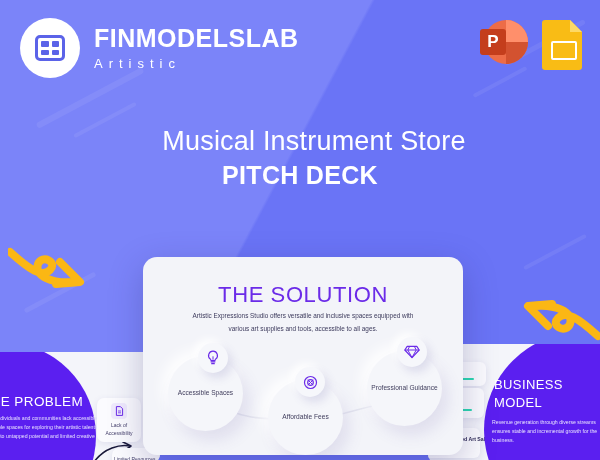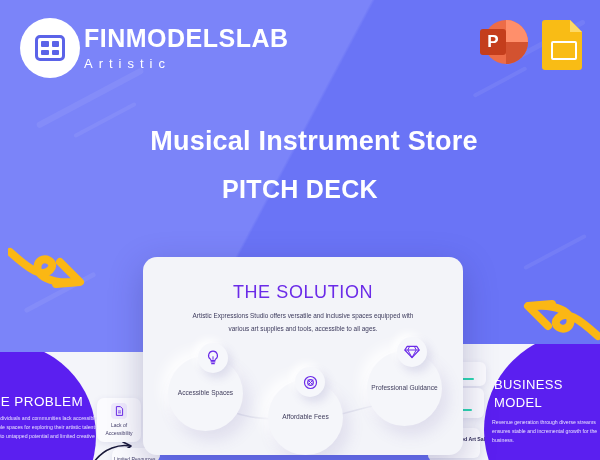--- a/index.html
+++ b/index.html
@@ -21,21 +21,21 @@
 
   
   .logo-wrap{position:absolute;left:20px;top:18px;display:flex;align-items:center;}
   .logo-circle{
     width:60px;height:60px;border-radius:50%;background:#ffffff;
     display:flex;align-items:center;justify-content:center;flex:0 0 auto;
   }
   .logo-grid{width:30px;height:26px;border:3px solid #5b63e8;border-radius:5px;
     display:grid;grid-template-columns:1fr 1fr;grid-template-rows:1fr 1fr;gap:3px;padding:3px;box-sizing:border-box;}
   .logo-grid i{display:block;background:#5b63e8;border-radius:1px;}
-  .brand{margin-left:4px;color:#fff;}
+  .brand{margin-left:14px;color:#fff;}
   .brand-main{font-size:25px;font-weight:bold;letter-spacing:.5px;line-height:1;}
   .brand-sub{font-size:13px;letter-spacing:6px;margin-top:6px;line-height:1;}
 
   
   .fmt-icons{position:absolute;right:18px;top:20px;display:flex;gap:14px;align-items:flex-start;}
   .ppt-icon{position:relative;width:48px;height:48px;}
   .ppt-circle{position:absolute;right:0;top:0;width:44px;height:44px;border-radius:50%;
     background:#ED6C47;overflow:hidden;}
   .ppt-circle:before{content:"";position:absolute;left:50%;top:0;width:50%;height:50%;background:#FF8F6B;}
   .ppt-circle:after{content:"";position:absolute;left:50%;top:50%;width:50%;height:50%;background:#D35230;}
@@ -43,22 +43,22 @@
     color:#fff;font-weight:bold;font-size:17px;display:flex;align-items:center;justify-content:center;}
   .gs-icon{position:relative;width:40px;height:50px;}
   .gs-doc{position:absolute;inset:0;background:#F9BC15;border-radius:3px;
     clip-path:polygon(0 0,70% 0,100% 24%,100% 100%,0 100%);}
   .gs-fold{position:absolute;right:0;top:0;width:12px;height:12px;background:#FDD965;
     clip-path:polygon(0 0,100% 100%,0 100%);}
   .gs-slide{position:absolute;left:9px;top:21px;width:22px;height:15px;border:2.5px solid #fff;border-radius:2px;}
 
   
   .title-wrap{position:absolute;left:0;right:0;top:126px;text-align:center;color:#fff;}
-  .title-line1{font-size:27px;font-weight:bold;letter-spacing:.2px;margin-left:28px;}
-  .title-line2{font-size:25px;font-weight:bold;margin-top:18px;letter-spacing:.3px;}
+  .title-line1{font-size:27px;font-weight:normal;letter-spacing:.2px;margin-left:28px;}
+  .title-line2{font-size:25px;font-weight:bold;margin-top:4px;letter-spacing:.3px;}
 
   
   .arrow-left{position:absolute;left:8px;top:244px;}
   .arrow-right{position:absolute;left:508px;top:288px;}
 
   
   .deck{position:absolute;left:0;right:0;bottom:0;height:130px;}
   .slide{position:absolute;background:#F4F5FA;overflow:hidden;}
 
   .slide-problem{left:-16px;top:22px;width:176px;height:112px;border-radius:10px;}
@@ -92,21 +92,21 @@
   .biz-dash{position:absolute;left:24px;top:78px;width:10px;height:26px;border-left:1px dashed #9aa0d8;}
 
   
   .solution{
     position:absolute;left:143px;top:257px;width:320px;height:198px;
     background:#F3F4F9;border-radius:14px;
     box-shadow:0 10px 34px rgba(40,30,110,.26);
     overflow:hidden;
   }
   .sol-title{position:absolute;left:0;right:0;top:25px;text-align:center;color:#6B2BE8;
-    font-size:18px;letter-spacing:.6px;}
+    font-size:22px;letter-spacing:.6px;}
   .sol-body{position:absolute;left:46px;right:46px;top:52px;text-align:center;color:#3c3a5c;
     font-size:6.4px;line-height:2.05;}
   .connector{position:absolute;left:62px;top:142px;width:198px;height:22px;}
   .bubble{position:absolute;border-radius:50%;background:#F5F6FA;
     box-shadow:6px 9px 16px rgba(90,80,160,.13), -6px -6px 14px rgba(255,255,255,.95);
     display:flex;align-items:center;justify-content:center;text-align:center;
     color:#43405f;font-size:6.6px;line-height:1.6;}
   .b1{left:25px;top:99px;width:75px;height:75px;}
   .b2{left:125px;top:123px;width:75px;height:75px;}
   .b3{left:224px;top:94px;width:75px;height:75px;}

